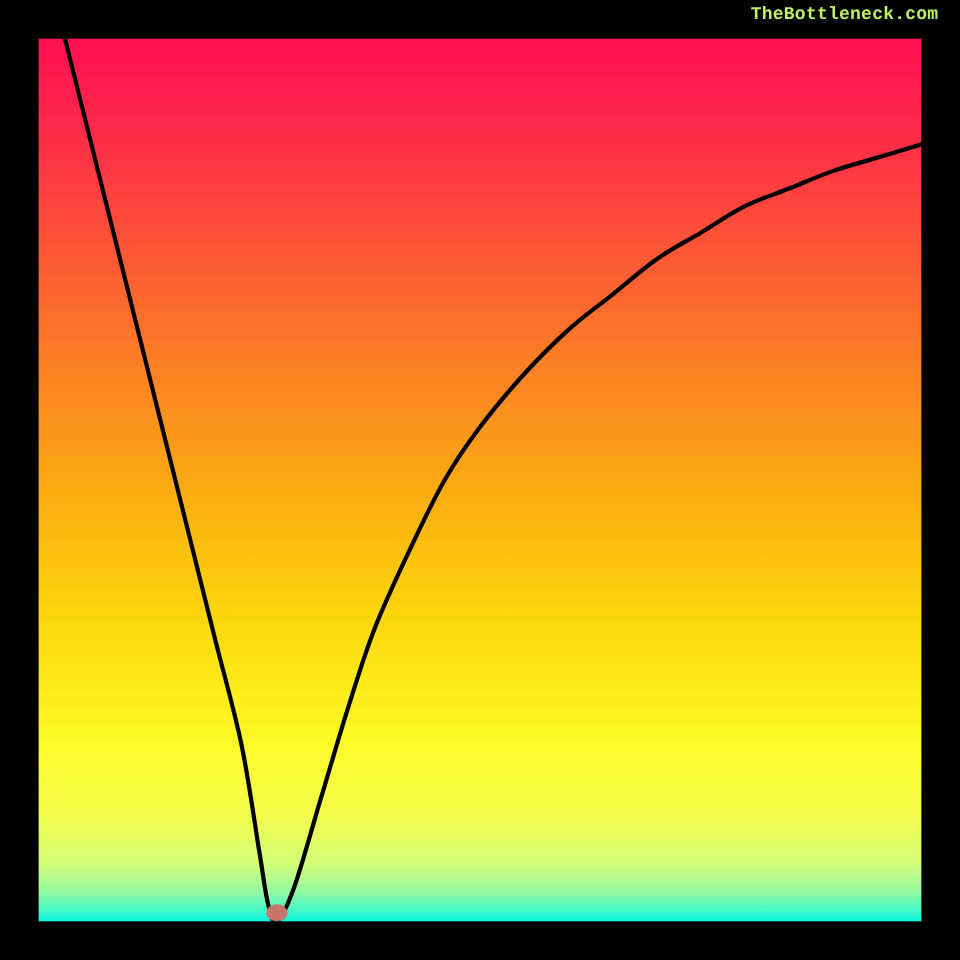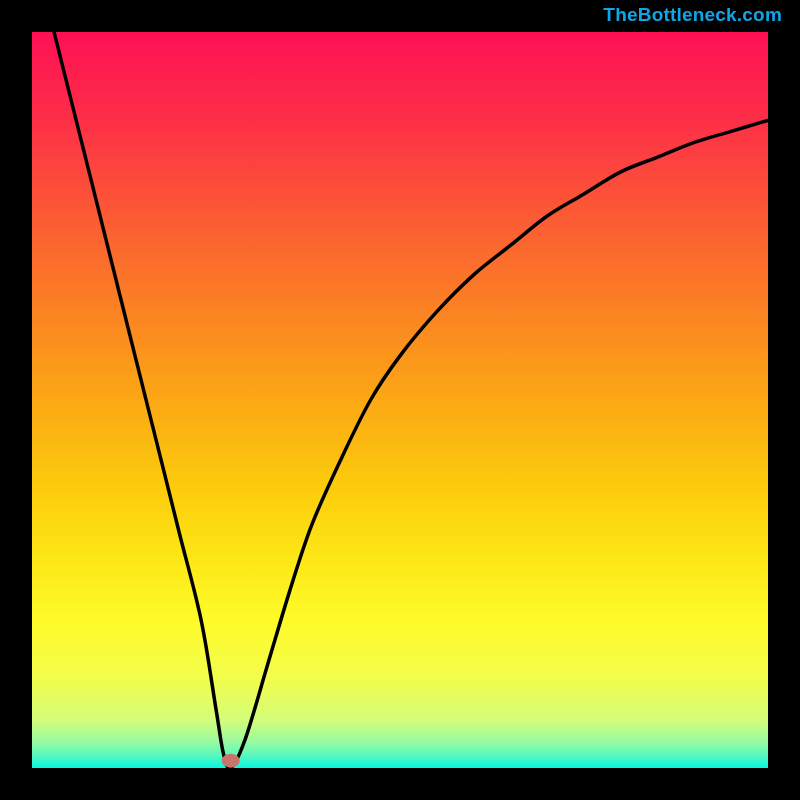--- a/index.html
+++ b/index.html
@@ -13,23 +13,23 @@
   .frame {
     position: relative;
     width: 800px;
     height: 800px;
     background: #000;
   }
   .attribution {
     position: absolute;
     top: 4px;
     right: 18px;
-    font-family: Liberation Sans, sans-serif;
-    font-size: 19px;
-    color: #0ea5e9;
+    font-family: Liberation Mono, monospace;
+    font-size: 15px;
+    color: #bef264;
     font-weight: 600;
     letter-spacing: 0.2px;
   }
   .plot-area {
     position: absolute;
     left: 32px;
     top: 32px;
     width: 736px;
     height: 736px;
   }

